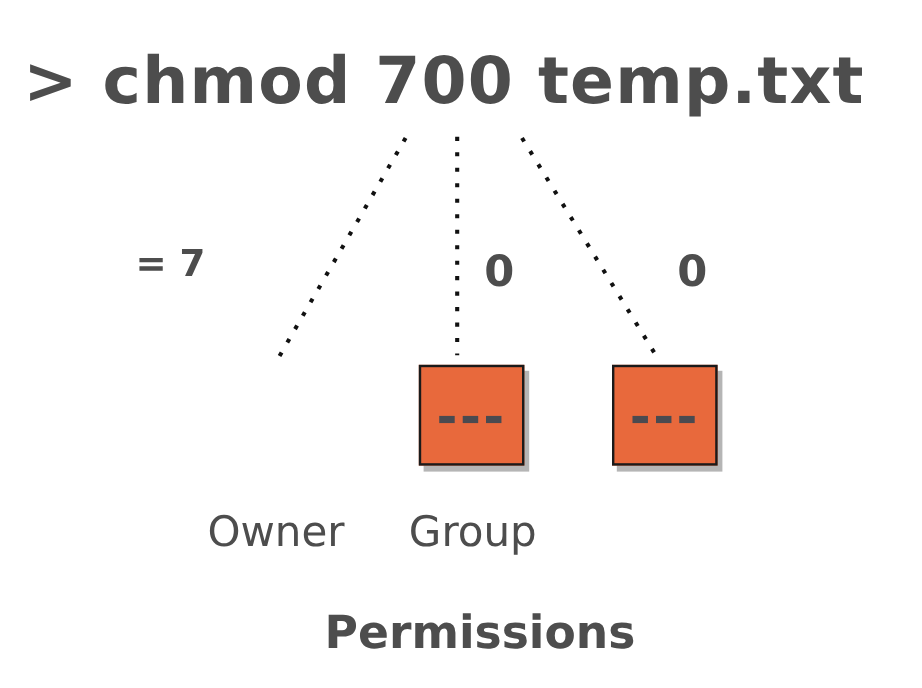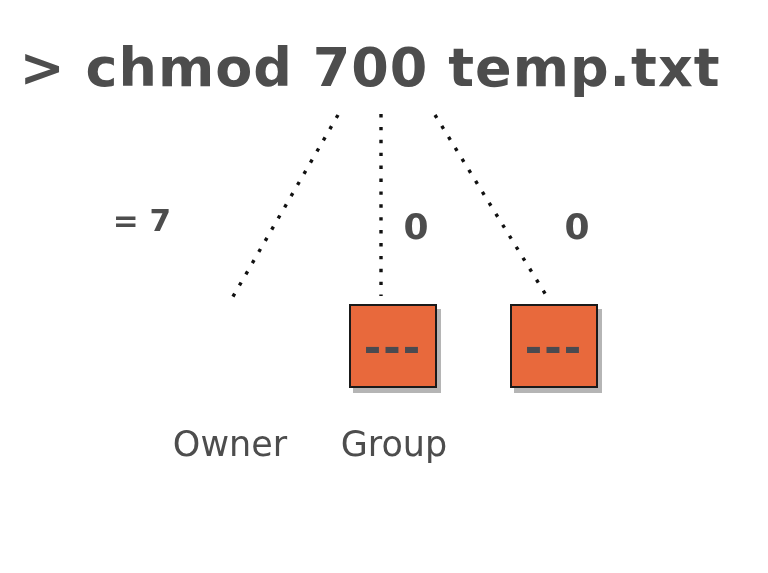--- a/index.html
+++ b/index.html
@@ -136,14 +136,15 @@
   <div class="pbox pbox-group">
     <span class="pbox-value">---</span>
   </div>
   <div class="pbox pbox-others">
     <span class="pbox-value">---</span>
   </div>
 
   <div class="pbox-label label-owner">Owner</div>
   <div class="pbox-label label-group">Group</div>
 
+  <div class="caption">Permissions</div>
 
 </div>
 
 </body></html>

